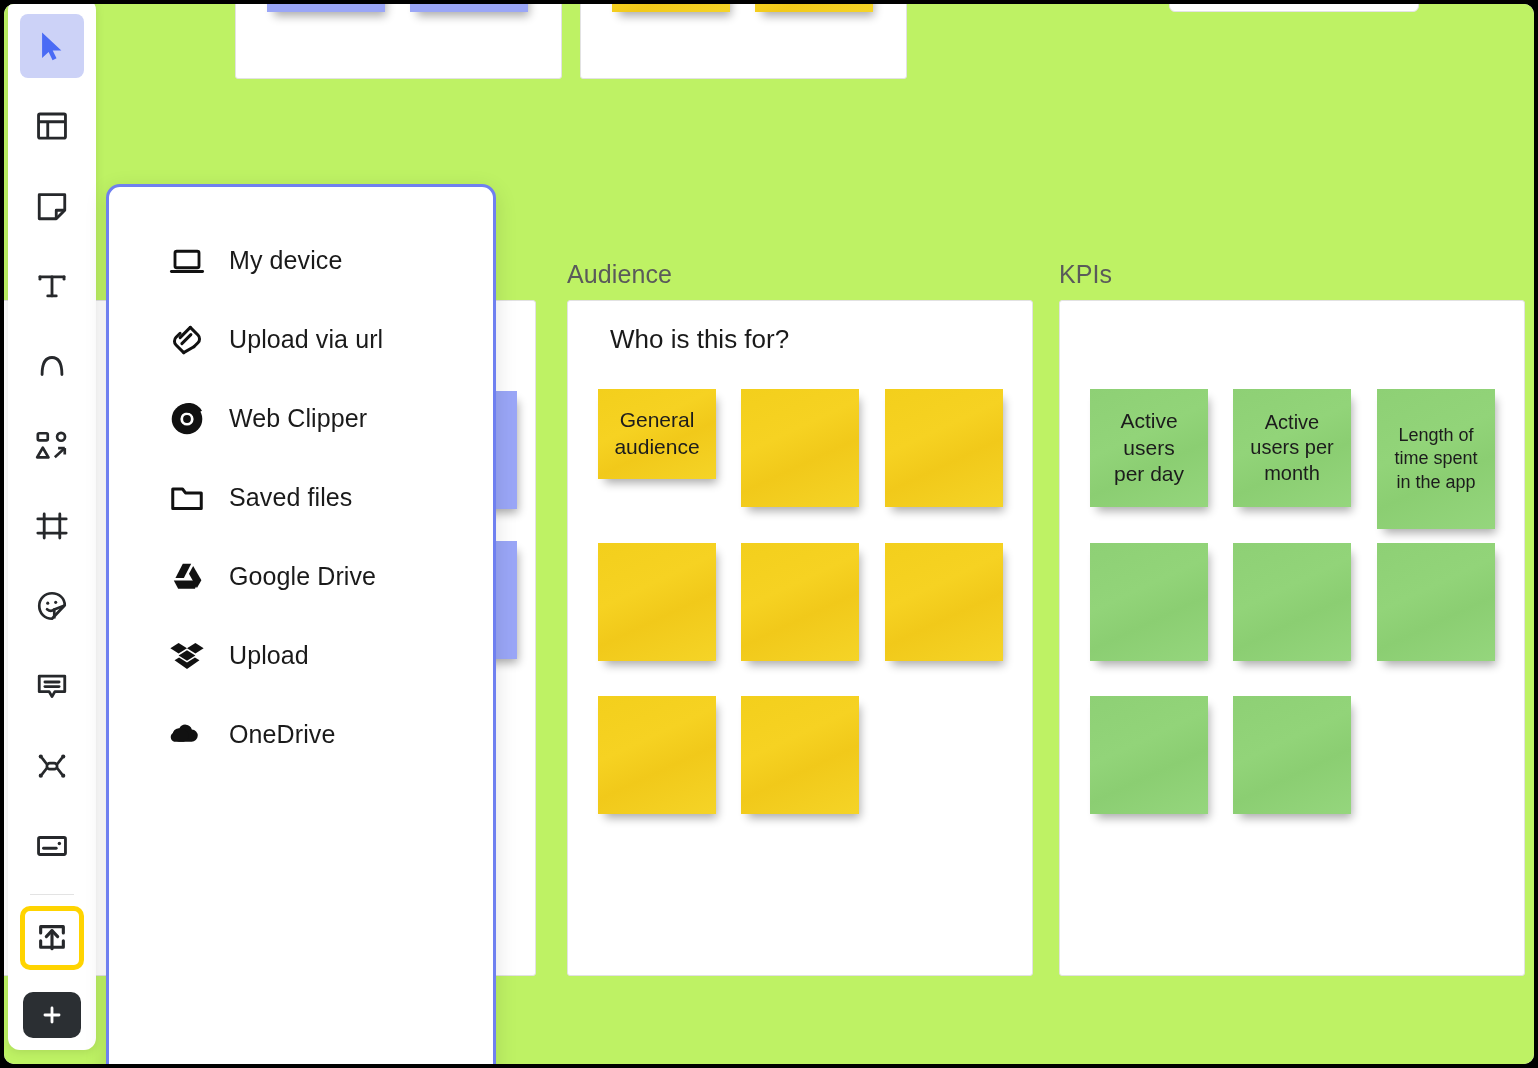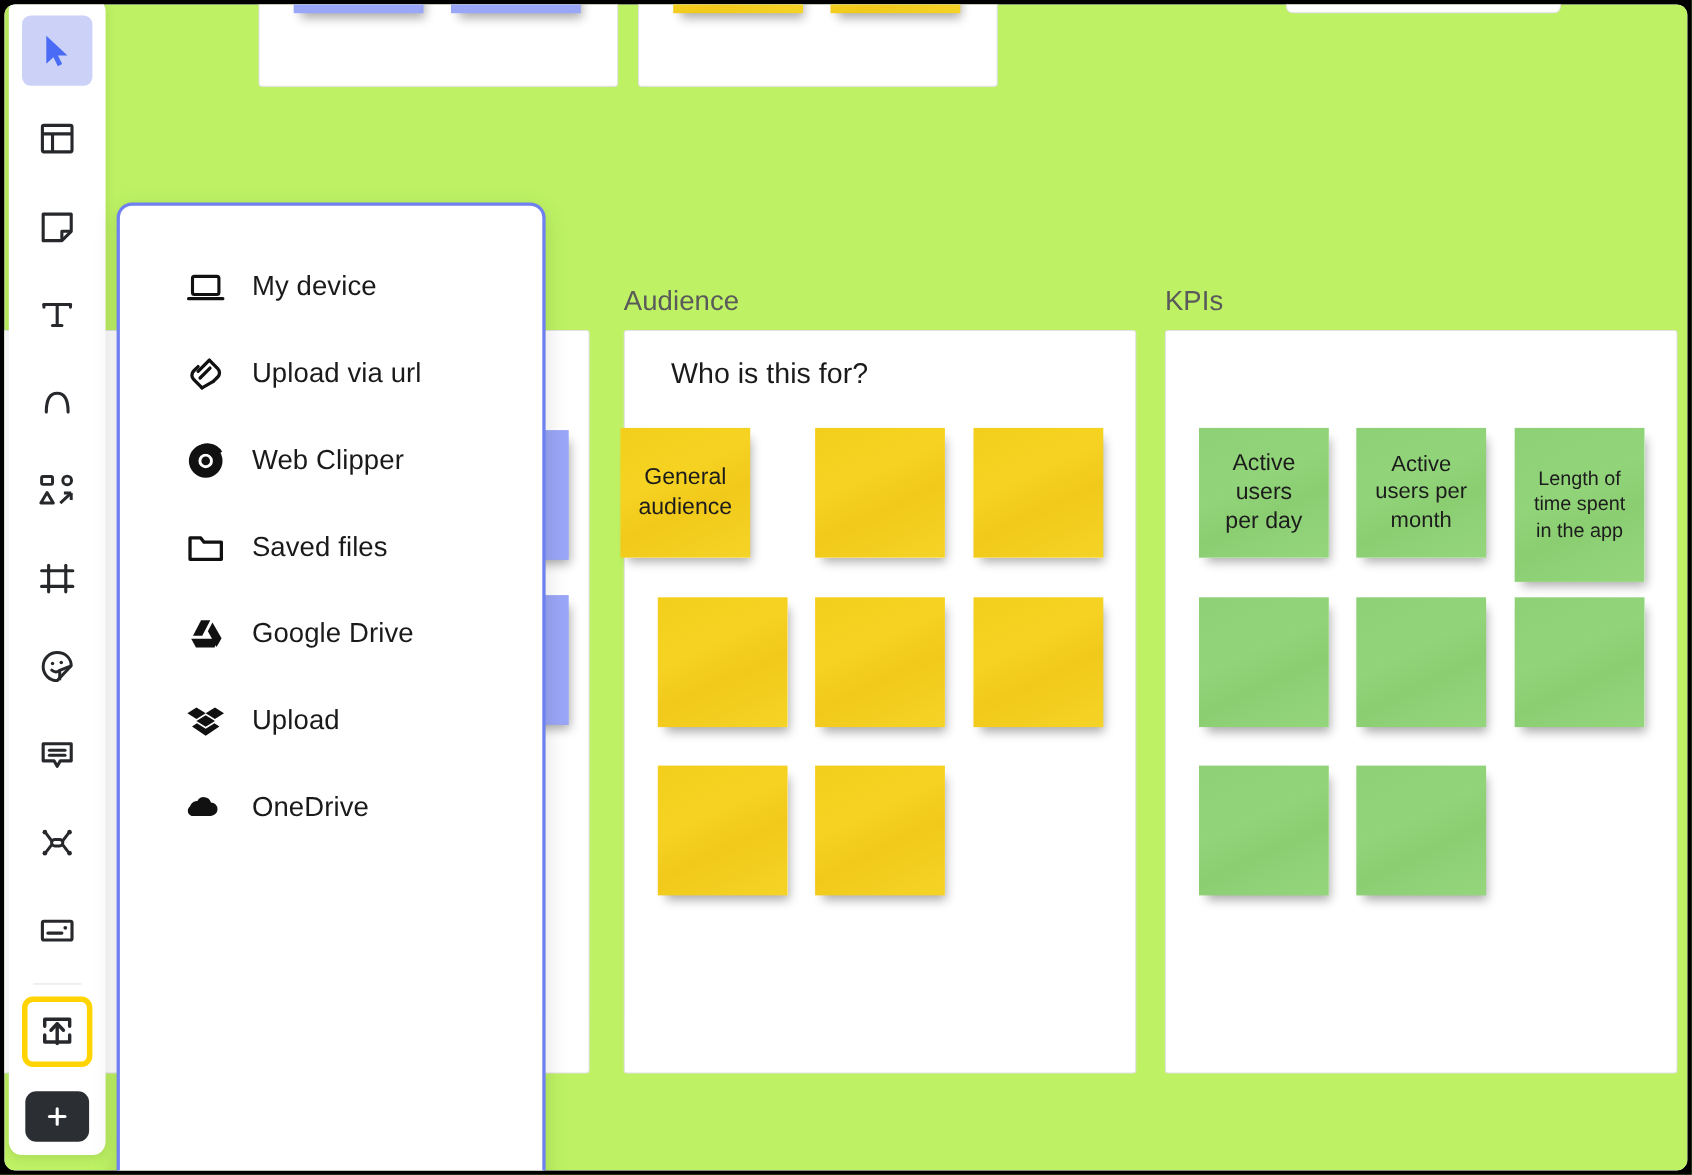--- a/index.html
+++ b/index.html
@@ -150,21 +150,21 @@
     <div class="tr-chip" style="left:1165px;top:-40px;width:250px;height:48px;"></div>
 
     <div class="board-card" style="left:-40px;top:296px;width:572px;height:676px;"></div>
     <div class="note note-periwinkle" style="left:398px;top:387px;width:115px;height:118px;"></div>
     <div class="note note-periwinkle" style="left:398px;top:537px;width:115px;height:118px;"></div>
 
     <div class="board-title" style="left:563px;top:256px;">Audience</div>
     <div class="board-card" style="left:563px;top:296px;width:466px;height:676px;"></div>
     <div class="board-heading" style="left:594px;top:320px;margin-left:12px;">Who is this for?</div>
 
-    <div class="note note-yellow" style="left:560px;top:385px;width:118px;height:118px;">
+    <div class="note note-yellow" style="left:594px;top:385px;width:118px;height:90px;">
       <span class="note-txt" style="font-size:21px;">General<br>audience</span>
     </div>
     <div class="note note-yellow" style="left:737px;top:385px;width:118px;height:118px;"></div>
     <div class="note note-yellow" style="left:881px;top:385px;width:118px;height:118px;"></div>
 
     <div class="note note-yellow" style="left:594px;top:539px;width:118px;height:118px;"></div>
     <div class="note note-yellow" style="left:737px;top:539px;width:118px;height:118px;"></div>
     <div class="note note-yellow" style="left:881px;top:539px;width:118px;height:118px;"></div>
 
     <div class="note note-yellow" style="left:594px;top:692px;width:118px;height:118px;"></div>

